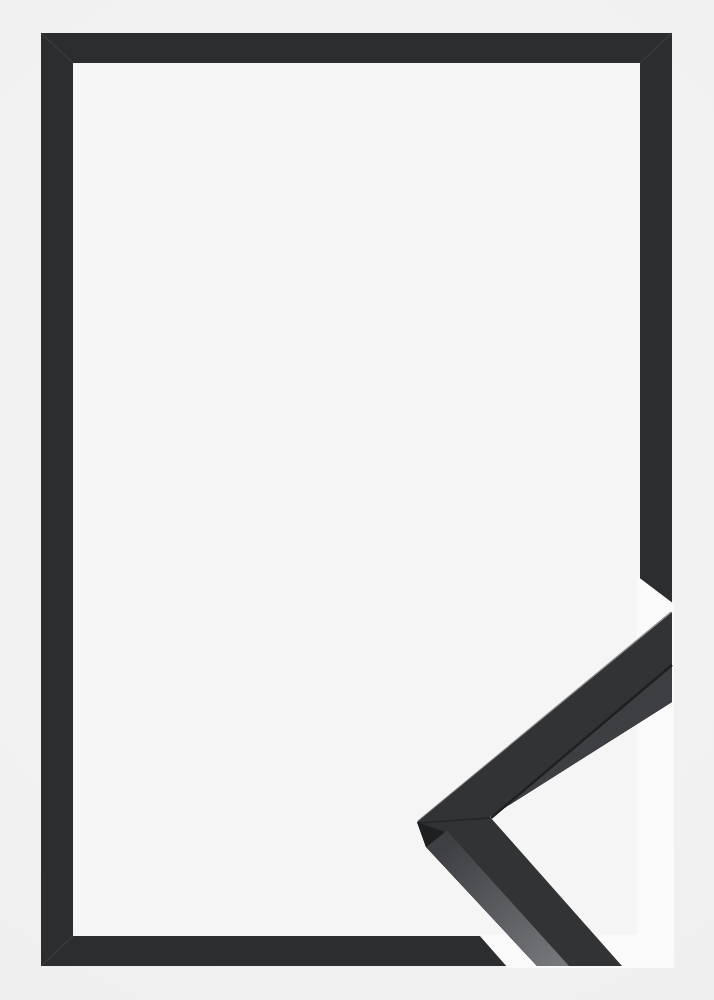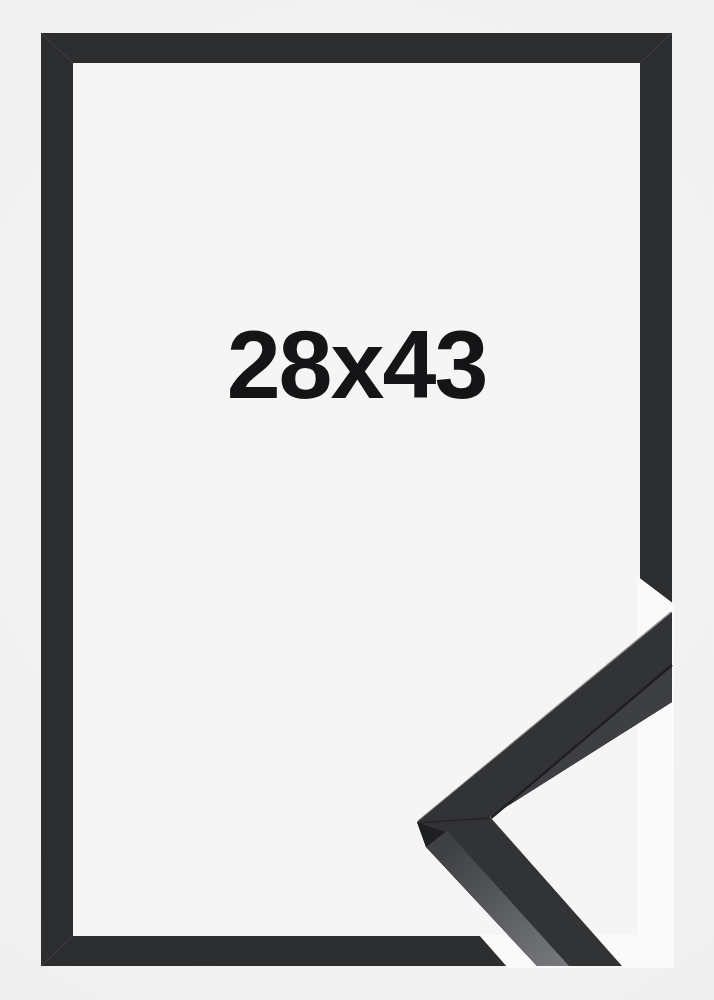--- a/index.html
+++ b/index.html
@@ -69,15 +69,14 @@
 
     <polygon points="426,847 537,966 569,966 447,831" fill="url(#bandGrad)"></polygon>
 
     <polygon points="417,822 426,847 445,832" fill="#1e1f21"></polygon>
 
     <line x1="418" y1="823" x2="490" y2="818" stroke-width="1.3" opacity="0.7" stroke="#1e1f21"></line>
 
     <line x1="418" y1="821" x2="671" y2="612" stroke-width="1.2" opacity="0.6" stroke="#4d4e51"></line>
   </svg>
 
-  <div class="size-label">28x43</div>
 
 </div>
 
 </body></html>

